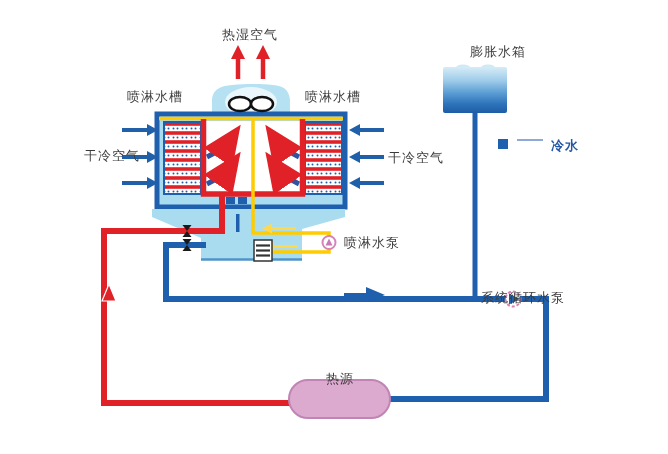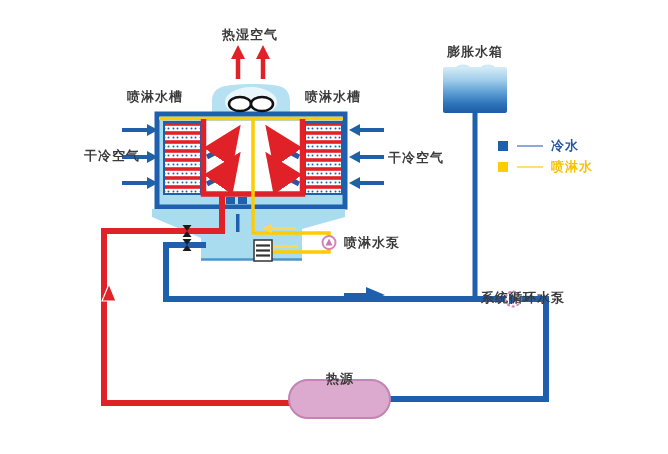--- a/index.html
+++ b/index.html
@@ -2,25 +2,25 @@
 <html><head>
 <meta charset="utf-8">
 <style>
   html,body{margin:0;padding:0;background:#fff;}
   .canvas{
     position:relative;width:668px;height:454px;background:#ffffff;overflow:hidden;
     font-family:"DejaVu Sans","Liberation Sans",sans-serif;
   }
   .canvas svg{position:absolute;left:0;top:0;}
   .lbl{
-    position:absolute;font-size:13px;font-weight:700;color:#3b3b3b;
+    position:absolute;font-size:13px;font-weight:400;color:#3b3b3b;
     letter-spacing:1px;white-space:nowrap;line-height:1;
   }
   .legend{position:absolute;left:498px;top:139px;display:flex;flex-direction:column;gap:8px;}
-  .legend-row{display:flex;align-items:center;height:13px;}
+  .legend-row{display:flex;align-items:flex-start;height:13px;}
   .legend-swatch{width:10px;height:10px;display:inline-block;}
   .legend-line{width:26px;height:2px;display:inline-block;margin-left:9px;}
   .legend-text{margin-left:8px;font-size:13px;font-weight:700;letter-spacing:1px;line-height:1;}
 </style>
 </head>
 <body>
 
 <div class="canvas">
 
   <svg width="668" height="454" viewBox="0 0 668 454">
@@ -160,31 +160,26 @@
       <line x1="263" y1="79" x2="263" y2="57" stroke-width="4.5"></line>
         <polygon points="256,59 263,45 270,59" stroke="none"></polygon>
     </g>
   </svg>
 
   <div class="lbl" style="left:222px;top:28px;">热湿空气</div>
   <div class="lbl" style="left:127px;top:90px;">喷淋水槽</div>
   <div class="lbl" style="left:305px;top:90px;">喷淋水槽</div>
   <div class="lbl" style="left:84px;top:149px;">干冷空气</div>
   <div class="lbl" style="left:388px;top:151px;">干冷空气</div>
-  <div class="lbl" style="left:447px;top:45px;">膨胀水箱</div>
+  <div class="lbl" style="left:470px;top:45px;">膨胀水箱</div>
   <div class="lbl" style="left:344px;top:236px;">喷淋水泵</div>
   <div class="lbl" style="left:481px;top:275px;margin-top:16px;">系统循环水泵</div>
   <div class="lbl" style="left:326px;top:372px;">热源</div>
 
   <div class="legend">
     <div class="legend-row">
       <span class="legend-swatch" style="background:#1e5fae;"></span>
       <span class="legend-line" style="background:#90a8d8;"></span>
       <span class="legend-text" style="color:#2456a6;">冷水</span>
     </div>
-    <div class="legend-row">
-      <span class="legend-swatch" style="background:#ffcc00;"></span>
-      <span class="legend-line" style="background:#ffe070;"></span>
-      <span class="legend-text" style="color:#f5c400;">喷淋水</span>
-    </div>
   </div>
 
 </div>
 
 </body></html>

